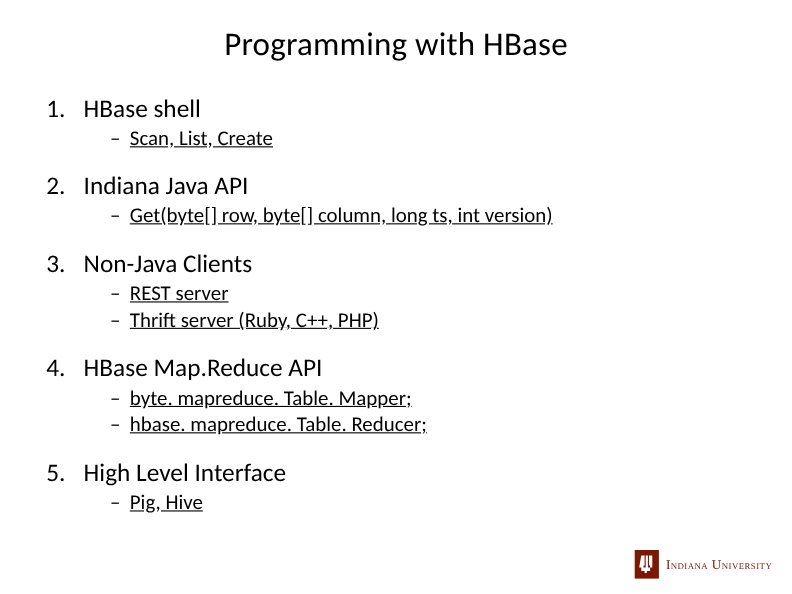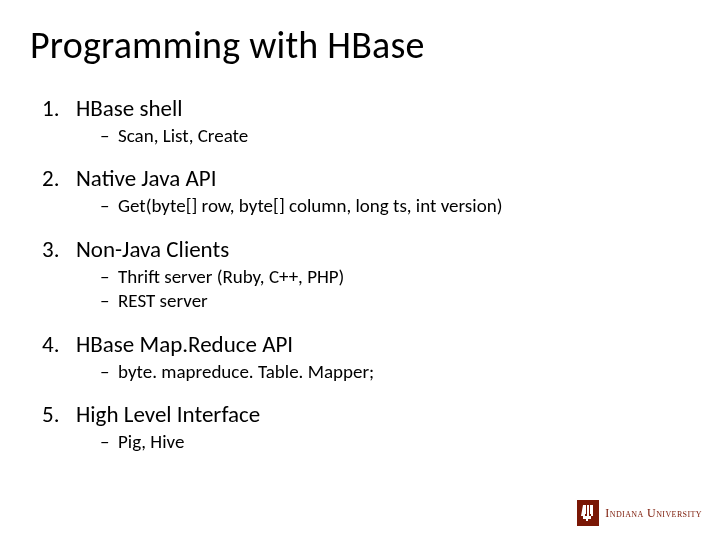--- a/index.html
+++ b/index.html
@@ -5,23 +5,23 @@
   * { box-sizing: border-box; margin: 0; padding: 0; }
   html, body { width: 720px; height: 540px; }
   body {
     font-family: Calibri, "Segoe UI", Arial, sans-serif;
     background: #fff;
     color: #000;
     position: relative;
     padding: 18px 30px 0 30px;
   }
   .title {
-    font-size: 38px;
+    font-size: 30px;
     font-weight: 400;
-    text-align: left;
+    text-align: center;
     margin: 4px 0 26px 0;
     letter-spacing: 0.2px;
   }
   ol.main {
     list-style: none;
     counter-reset: item;
     padding-left: 0;
   }
   ol.main > li {
     counter-increment: item;
@@ -36,20 +36,21 @@
   }
   ol.main > li > .num-line::before {
     content: counter(item) ".";
     display: inline-block;
     width: 34px;
   }
   ul.sub {
     list-style: none;
     padding-left: 70px;
     margin: 1px 0 4px 0;
+    text-decoration: underline;
   }
   ul.sub > li {
     font-size: 19px;
     line-height: 1.3;
     position: relative;
     padding-left: 18px;
   }
   ul.sub > li::before {
     content: "–";
     position: absolute;
@@ -86,36 +87,37 @@
 <h1 class="title">Programming with HBase</h1>
 
 <ol class="main">
   <li>
     <div class="num-line">HBase shell</div>
     <ul class="sub">
       <li>Scan, List, Create</li>
     </ul>
   </li>
   <li>
-    <div class="num-line">Native Java API</div>
+    <div class="num-line">Indiana Java API</div>
     <ul class="sub">
       <li>Get(byte[] row, byte[] column, long ts, int version)</li>
     </ul>
   </li>
   <li>
     <div class="num-line">Non-Java Clients</div>
     <ul class="sub">
+      <li>REST server</li>
       <li>Thrift server (Ruby, C++, PHP)</li>
-      <li>REST server</li>
     </ul>
   </li>
   <li>
     <div class="num-line">HBase Map.Reduce API</div>
     <ul class="sub">
       <li>byte. mapreduce. Table. Mapper;</li>
+      <li>hbase. mapreduce. Table. Reducer;</li>
     </ul>
   </li>
   <li>
     <div class="num-line">High Level Interface</div>
     <ul class="sub">
       <li>Pig, Hive</li>
     </ul>
   </li>
 </ol>
 

